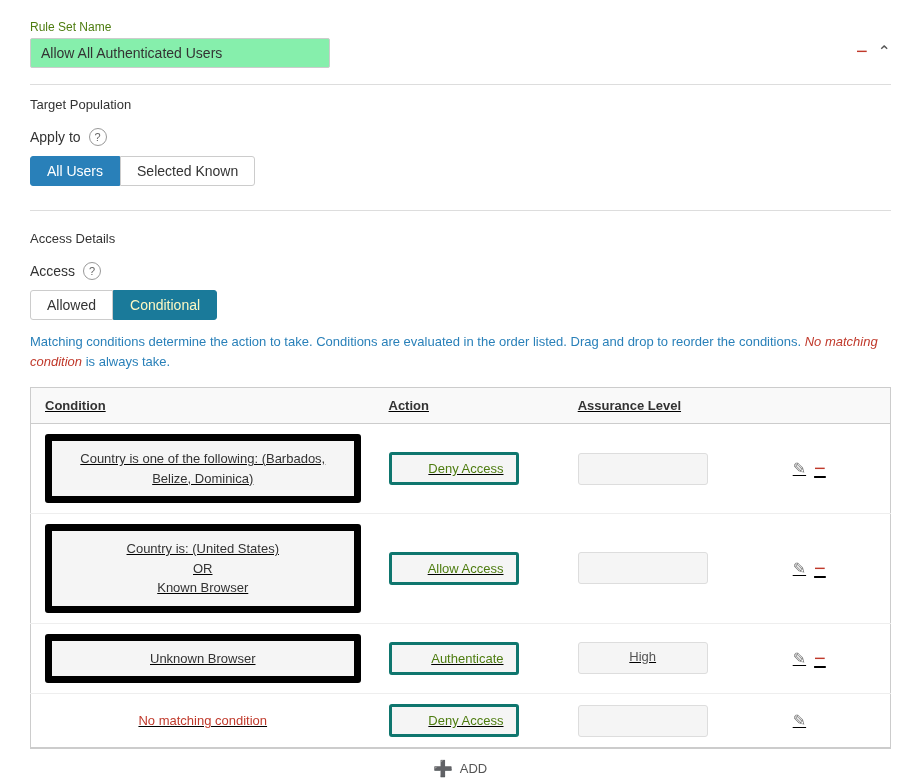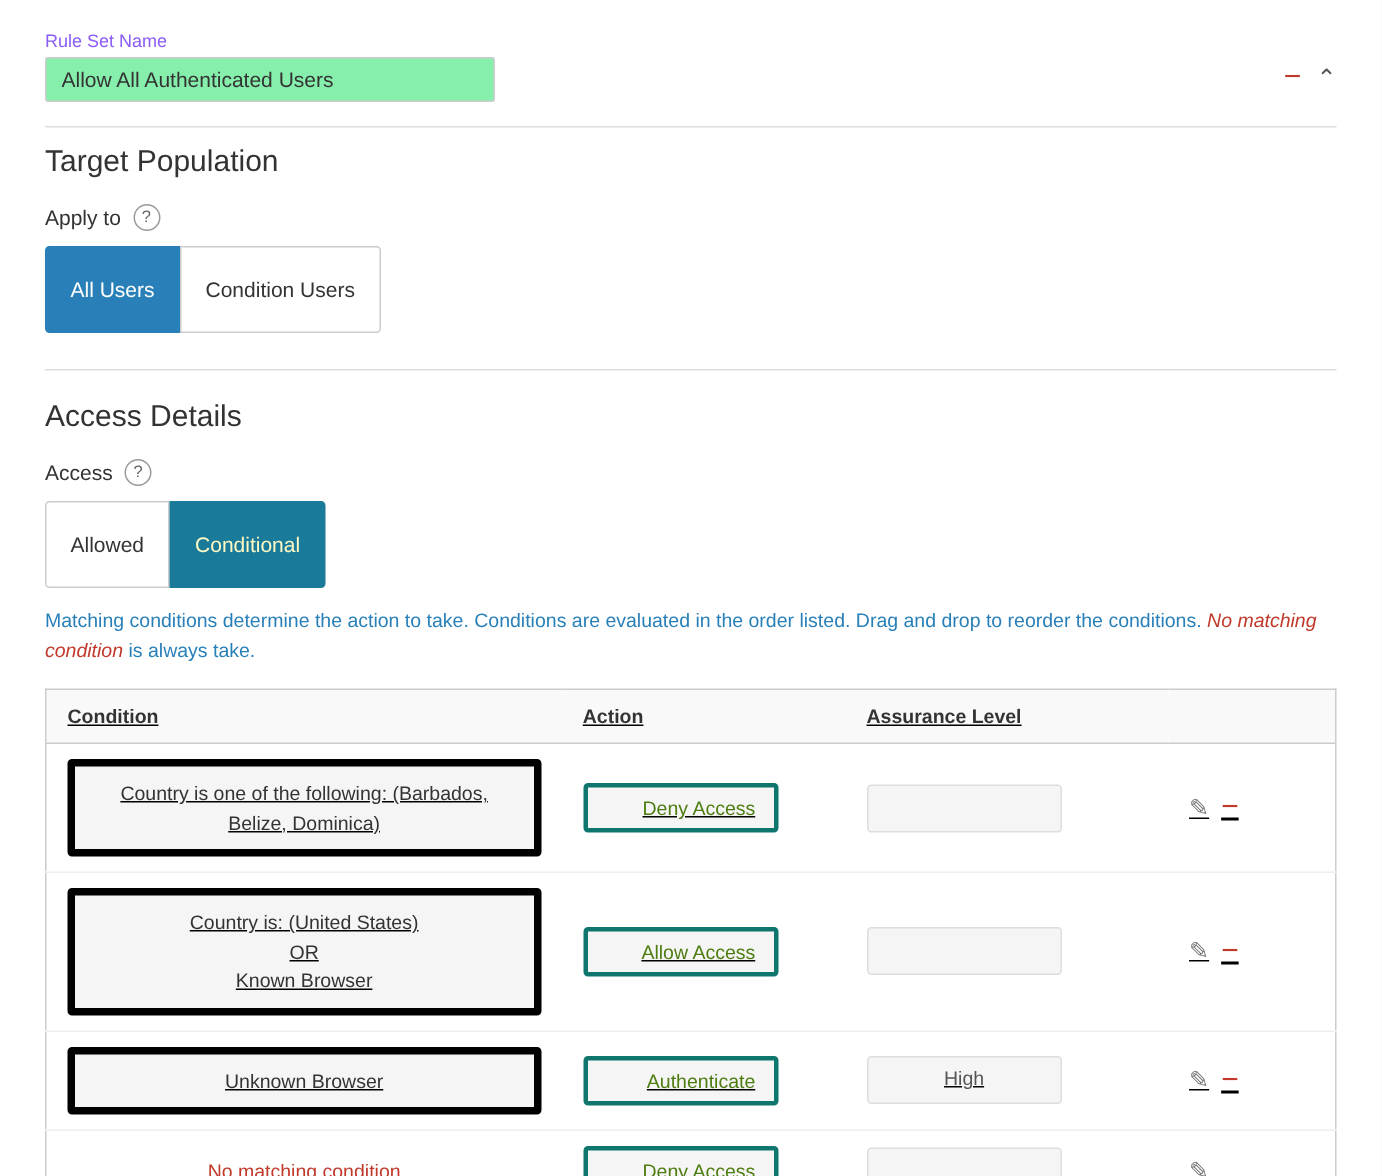--- a/index.html
+++ b/index.html
@@ -1,44 +1,44 @@
 <!DOCTYPE html>
 <html><head>
   <meta charset="utf-8">
   <style>
     * { box-sizing: border-box; margin: 0; padding: 0; }
     body { font-family: Arial, sans-serif; font-size: 14px; background: #f5f5f5; display: flex; justify-content: center; align-items: flex-start; min-height: 784px; }
     .main-container { width: 921px; background: #fff; padding: 20px 30px; position: relative; }
     .top-bar { display: flex; align-items: flex-start; justify-content: space-between; margin-bottom: 16px; }
     .rule-set-section { flex: 1; }
-    .rule-set-label { font-size: 12px; color: #8b5cf6; margin-bottom: 4px; }
+    .rule-set-label { font-size: 12px; color: #4d7c0f; margin-bottom: 4px; }
     .rule-set-input { width: 300px; padding: 6px 10px; border: 1px solid #ccc; background: #86efac; color: #333; font-size: 14px; border-radius: 2px; }
     .top-icons { display: flex; align-items: center; gap: 10px; margin-top: 20px; }
     .icon-btn { cursor: pointer; font-size: 18px; color: #555; background: none; border: none; }
     .minus-icon { color: #c0392b; font-size: 20px; }
     .chevron-icon { color: #555; font-size: 16px; }
     .divider { border: none; border-top: 1px solid #ddd; margin: 12px 0; }
-    .section-title { font-size: 20px; color: #333; font-weight: normal; margin-bottom: 16px; }
+    .section-title { font-size: 13px; color: #333; font-weight: normal; margin-bottom: 16px; }
     .apply-to-row { display: flex; align-items: center; gap: 8px; margin-bottom: 10px; }
     .apply-to-label { font-size: 14px; color: #333; }
     .help-icon { display: inline-flex; align-items: center; justify-content: center; width: 18px; height: 18px; border: 1px solid #999; border-radius: 50%; font-size: 11px; color: #666; cursor: pointer; }
     .btn-group { display: flex; gap: 0; }
-    .btn-group button { padding: 20px 16px; border: 1px solid #ccc; font-size: 14px; cursor: pointer; background: #fff; color: #333; }
+    .btn-group button { padding: 6px 16px; border: 1px solid #ccc; font-size: 14px; cursor: pointer; background: #fff; color: #333; }
     .btn-group button.active { background: #2980b9; color: #fff; border-color: #2980b9; }
     .btn-group button:first-child { border-radius: 3px 0 0 3px; }
     .btn-group button:last-child { border-radius: 0 3px 3px 0; }
     .btn-group button.active-teal { background: #1a7a9a; color: #fef9c3; border-color: #1a7a9a; }
     .access-details-section { margin-top: 20px; }
     .info-text { font-size: 13px; color: #2980b9; margin: 12px 0 16px 0; line-height: 1.5; }
     .info-text em { color: #c0392b; font-style: italic; }
     .conditions-table { width: 100%; border: 1px solid #ccc; border-radius: 3px; border-collapse: collapse; text-decoration: underline; }
     .conditions-table th { background: #f9f9f9; padding: 10px 14px; text-align: left; font-weight: bold; font-size: 13px; border-bottom: 1px solid #ccc; color: #333; }
     .conditions-table td { padding: 10px 14px; vertical-align: middle; border-bottom: 1px solid #eee; }
     .conditions-table tr:last-child td { border-bottom: none; }
-    .condition-cell { background: #f5f5f5; border: 5px solid #000000; border-radius: 3px; padding: 8px 12px; text-align: center; color: #333; font-size: 13px; line-height: 1.5; }
+    .condition-cell { background: #f5f5f5; border: 7px solid #000000; border-radius: 3px; padding: 8px 12px; text-align: center; color: #333; font-size: 13px; line-height: 1.5; }
     .action-cell { background: #f5f5f5; border: 3px solid #0f766e; border-radius: 3px; padding: 6px 12px; text-align: right; color: #4d7c0f; font-size: 13px; width: 130px; }
     .assurance-cell { background: #f5f5f5; border: 1px solid #ddd; border-radius: 3px; padding: 6px 12px; text-align: center; color: #555; font-size: 13px; width: 130px; min-height: 32px; }
     .row-icons { display: flex; align-items: center; gap: 8px; }
     .pencil-icon { color: #777; font-size: 16px; cursor: pointer; }
     .minus-row-icon { color: #c0392b; font-size: 20px; cursor: pointer; }
     .no-match-condition { color: #c0392b; font-size: 13px; text-align: center; }
     .add-row { text-align: center; padding: 10px; background: #fff; border-top: 1px solid #ccc; }
     .add-btn { background: none; border: none; font-size: 13px; color: #555; cursor: pointer; display: inline-flex; align-items: center; gap: 6px; }
     .add-circle { color: #2980b9; font-size: 16px; font-weight: bold; }
     .col-condition { width: 40%; }
@@ -66,21 +66,21 @@
   <hr class="divider">
 
   <div>
     <h2 class="section-title">Target Population</h2>
     <div class="apply-to-row">
       <span class="apply-to-label">Apply to</span>
       <span class="help-icon">?</span>
     </div>
     <div class="btn-group">
       <button class="active">All Users</button>
-      <button>Condition Users</button>
+      <button>Selected Known</button>
     </div>
   </div>
 
   <hr class="divider" style="margin-top:24px;">
 
   <div class="access-details-section">
     <h2 class="section-title">Access Details</h2>
     <div class="apply-to-row">
       <span class="apply-to-label">Access</span>
       <span class="help-icon">?</span>

